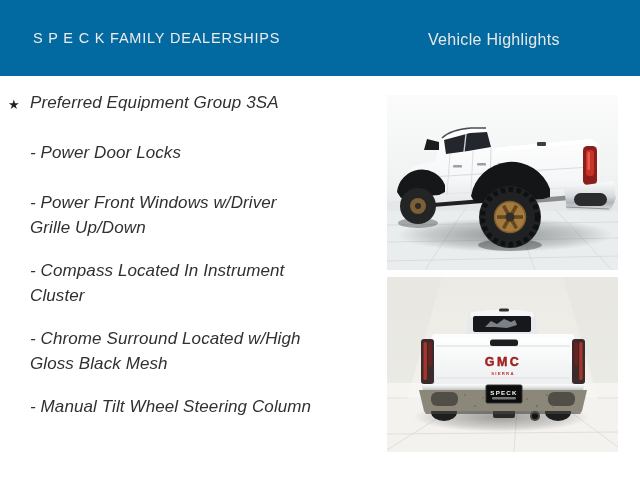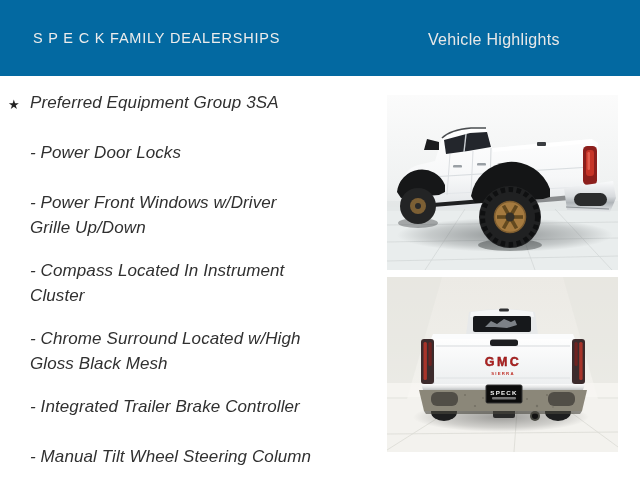--- a/index.html
+++ b/index.html
@@ -69,24 +69,20 @@
       <span class="f-line">- Power Front Windows w/Driver</span>
       <span class="f-line">Grille Up/Down</span>
     </div>
     <div class="feature-item two-line">
       <span class="f-line">- Compass Located In Instrument</span>
       <span class="f-line">Cluster</span>
     </div>
     <div class="feature-item two-line">
       <span class="f-line">- Chrome Surround Located w/High</span>
       <span class="f-line">Gloss Black Mesh</span>
-    </div>
-    <div class="feature-item">
-      <span class="f-line">- Integrated Trailer Brake Controller</span>
-
     </div>
     <div class="feature-item">
       <span class="f-line">- Manual Tilt Wheel Steering Column</span>
 
     </div>
   </div>
 
   <div class="photo" id="photo-top" role="img" aria-label="White GMC pickup truck, rear three-quarter driver-side view with bronze wheels in showroom">
     <svg viewBox="0 0 231 175" xmlns="http://www.w3.org/2000/svg">
       <defs>

